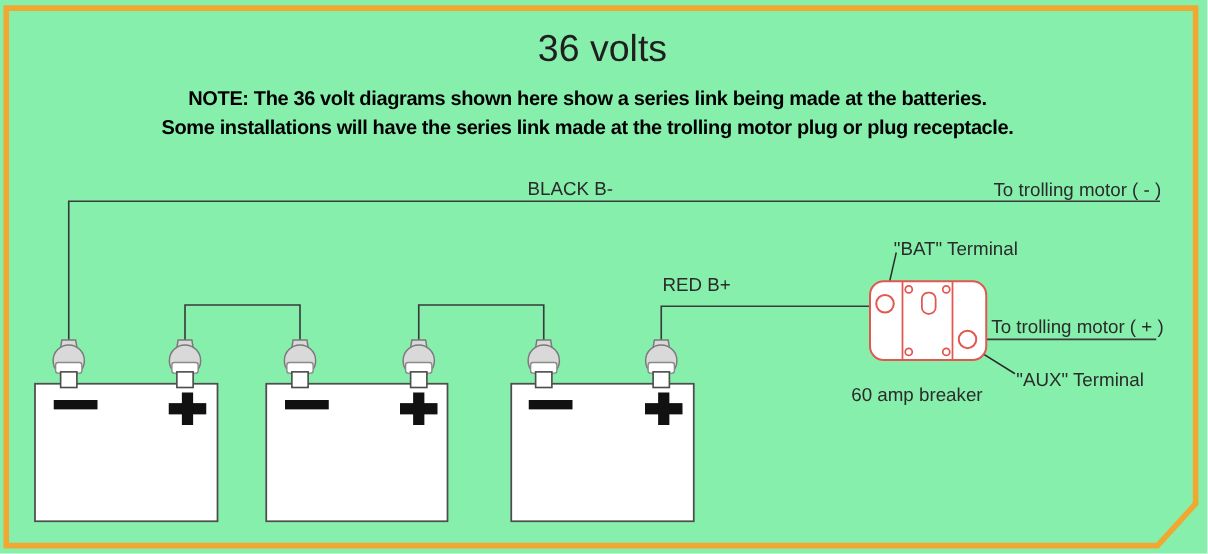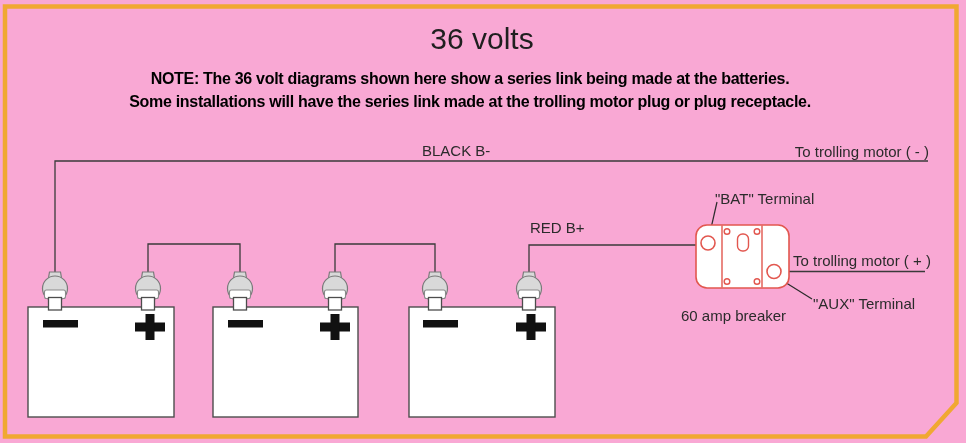--- a/index.html
+++ b/index.html
@@ -1,19 +1,19 @@
 <!DOCTYPE html>
 <html><head>
 <meta charset="utf-8">
 <style>
   html,body{margin:0;padding:0;background:#fff;}
   .canvas{
     position:relative;
     width:966px;height:443px;
-    background:#f9a8d4;
+    background:#86efac;
     overflow:hidden;
     font-family:"Liberation Sans", sans-serif;
   }
   svg{display:block;}
   text{
     font-family:"Liberation Sans", sans-serif;
     fill:#2b2b2b;
   }
   .lbl{font-size:15px;}
   .title-txt{font-size:30px;fill:#1f1f1f;}

